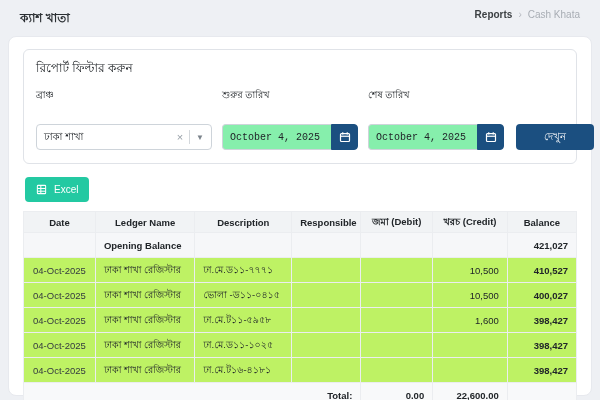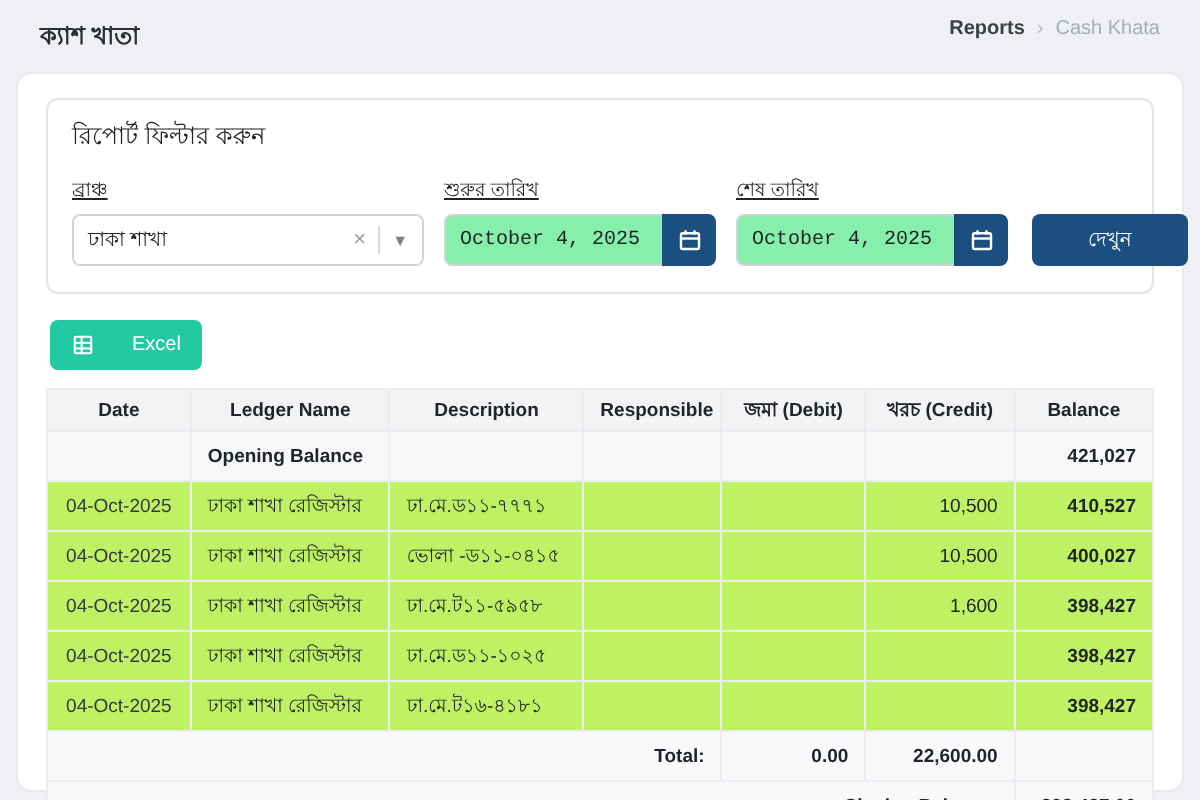--- a/index.html
+++ b/index.html
@@ -26,21 +26,21 @@
   .breadcrumb .bc-current{color:#a8adb4;}
   
   .card{
     margin:2px 8px 8px 8px;background:#fff;border:1px solid var(--border);
     border-radius:8px;padding:12px 14px;height:360px;
   }
   
   .filter-box{border:1px solid #e0e3e8;border-radius:6px;padding:9px 12px 13px 12px;}
   .filter-title{font-size:12px;color:#212529;margin-bottom:9px;}
   .filter-row{display:flex;align-items:flex-end;gap:10px;}
-  .field label{display:block;font-size:9.5px;color:#212529;margin-bottom:4px;text-decoration:underline;}
+  .field label{display:block;font-size:9.5px;color:#212529;margin-bottom:21px;}
   .select-box{
     width:176px;height:26px;border:1px solid #ced4da;border-radius:4px;background:#fff;
     display:flex;align-items:center;padding:0 7px;font-size:10px;cursor:pointer;justify-content:center;
   }
   .select-value{flex:1;color:#212529;}
   .select-clear{color:#98a0a8;font-size:11px;padding:0 6px;cursor:pointer;}
   .select-divider{width:1px;height:14px;background:#d4d8dc;}
   .select-caret{color:#7c848c;font-size:8px;padding-left:6px;}
   .date-group{display:flex;width:136px;height:26px;}
   .date-input{
@@ -57,21 +57,21 @@
     font-family:"Liberation Sans","DejaVu Sans",sans-serif;
   }
   .btn-primary{background:var(--primary);color:#fff;}
   .btn-light{background:#e9ecef;color:#212529;}
   .filter-actions{display:flex;gap:8px;margin-left:2px;}
   
   .section-head{display:flex;justify-content:space-between;align-items:center;margin:13px 2px 9px 2px;}
   .section-title{font-size:12px;color:#212529;}
   .btn-excel{
     background:var(--excel);color:#fff;height:25px;border:none;border-radius:4px;
-    font-size:10px;padding:0 11px;display:flex;align-items:center;gap:19px;cursor:pointer;
+    font-size:10px;padding:0 11px;display:flex;align-items:center;gap:7px;cursor:pointer;
     font-family:"Liberation Sans","DejaVu Sans",sans-serif;
   }
   
   table{width:100%;border-collapse:collapse;font-size:9.5px;table-layout:fixed;}
   th,td{border:1px solid var(--tborder);padding:0 8px;height:25px;overflow:hidden;white-space:nowrap;}
   thead th{background:#f1f3f5;font-weight:700;text-align:center;height:21px;color:#212529;}
   td.c-date{text-align:center;color:#343a40;}
   td.c-left{text-align:left;}
   td.c-num{text-align:right;}
   .c-bold{font-weight:700;}

